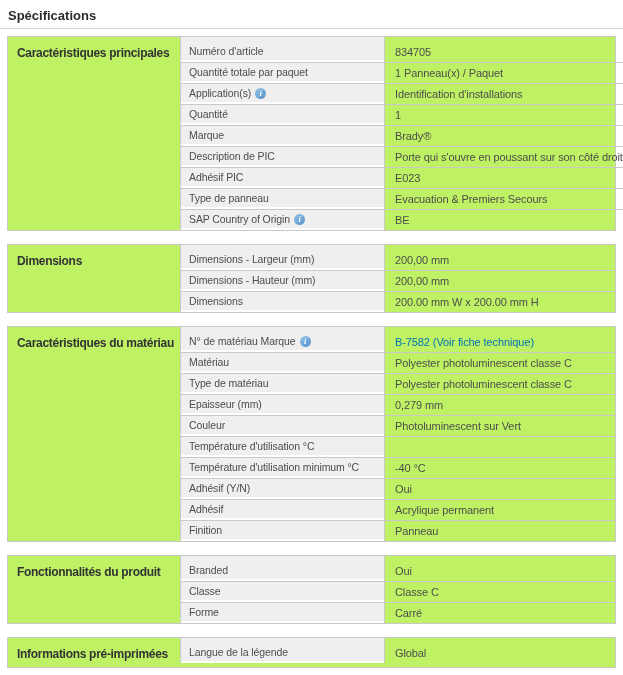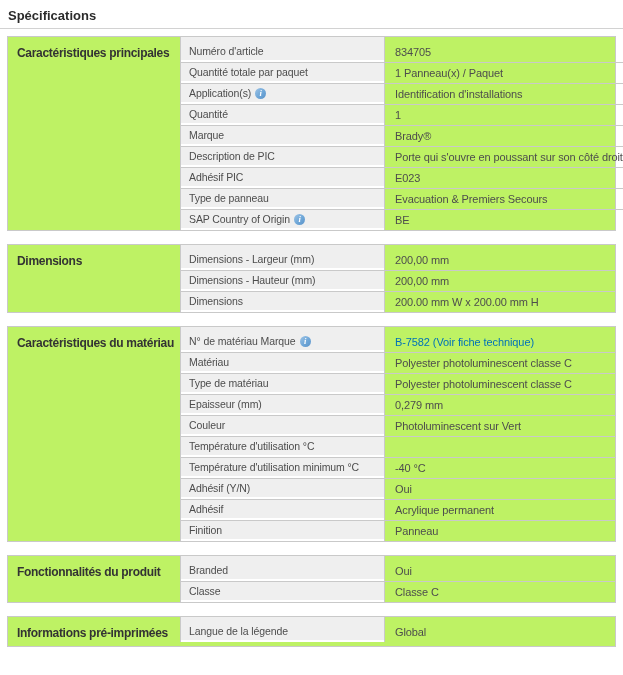--- a/index.html
+++ b/index.html
@@ -440,20 +440,32 @@
         <span class="label-text">Classe</span>
 
       </div>
     </div>
     <div class="value-cell">
       <span class="value-text">Classe C</span>
 
     </div>
   </div>
 
+  <div class="spec-row">
+    <div class="label-cell">
+      <div class="label-inner">
+        <span class="label-text">Forme</span>
+
+      </div>
+    </div>
+    <div class="value-cell">
+      <span class="value-text">Carré</span>
+
+    </div>
+  </div>
 </div>
   </section>
 
   <section class="spec-section">
     <div class="heading-col">Informations pré-imprimées</div>
     <div class="rows-col">
   <div class="spec-row">
     <div class="label-cell">
       <div class="label-inner">
         <span class="label-text">Langue de la légende</span>

